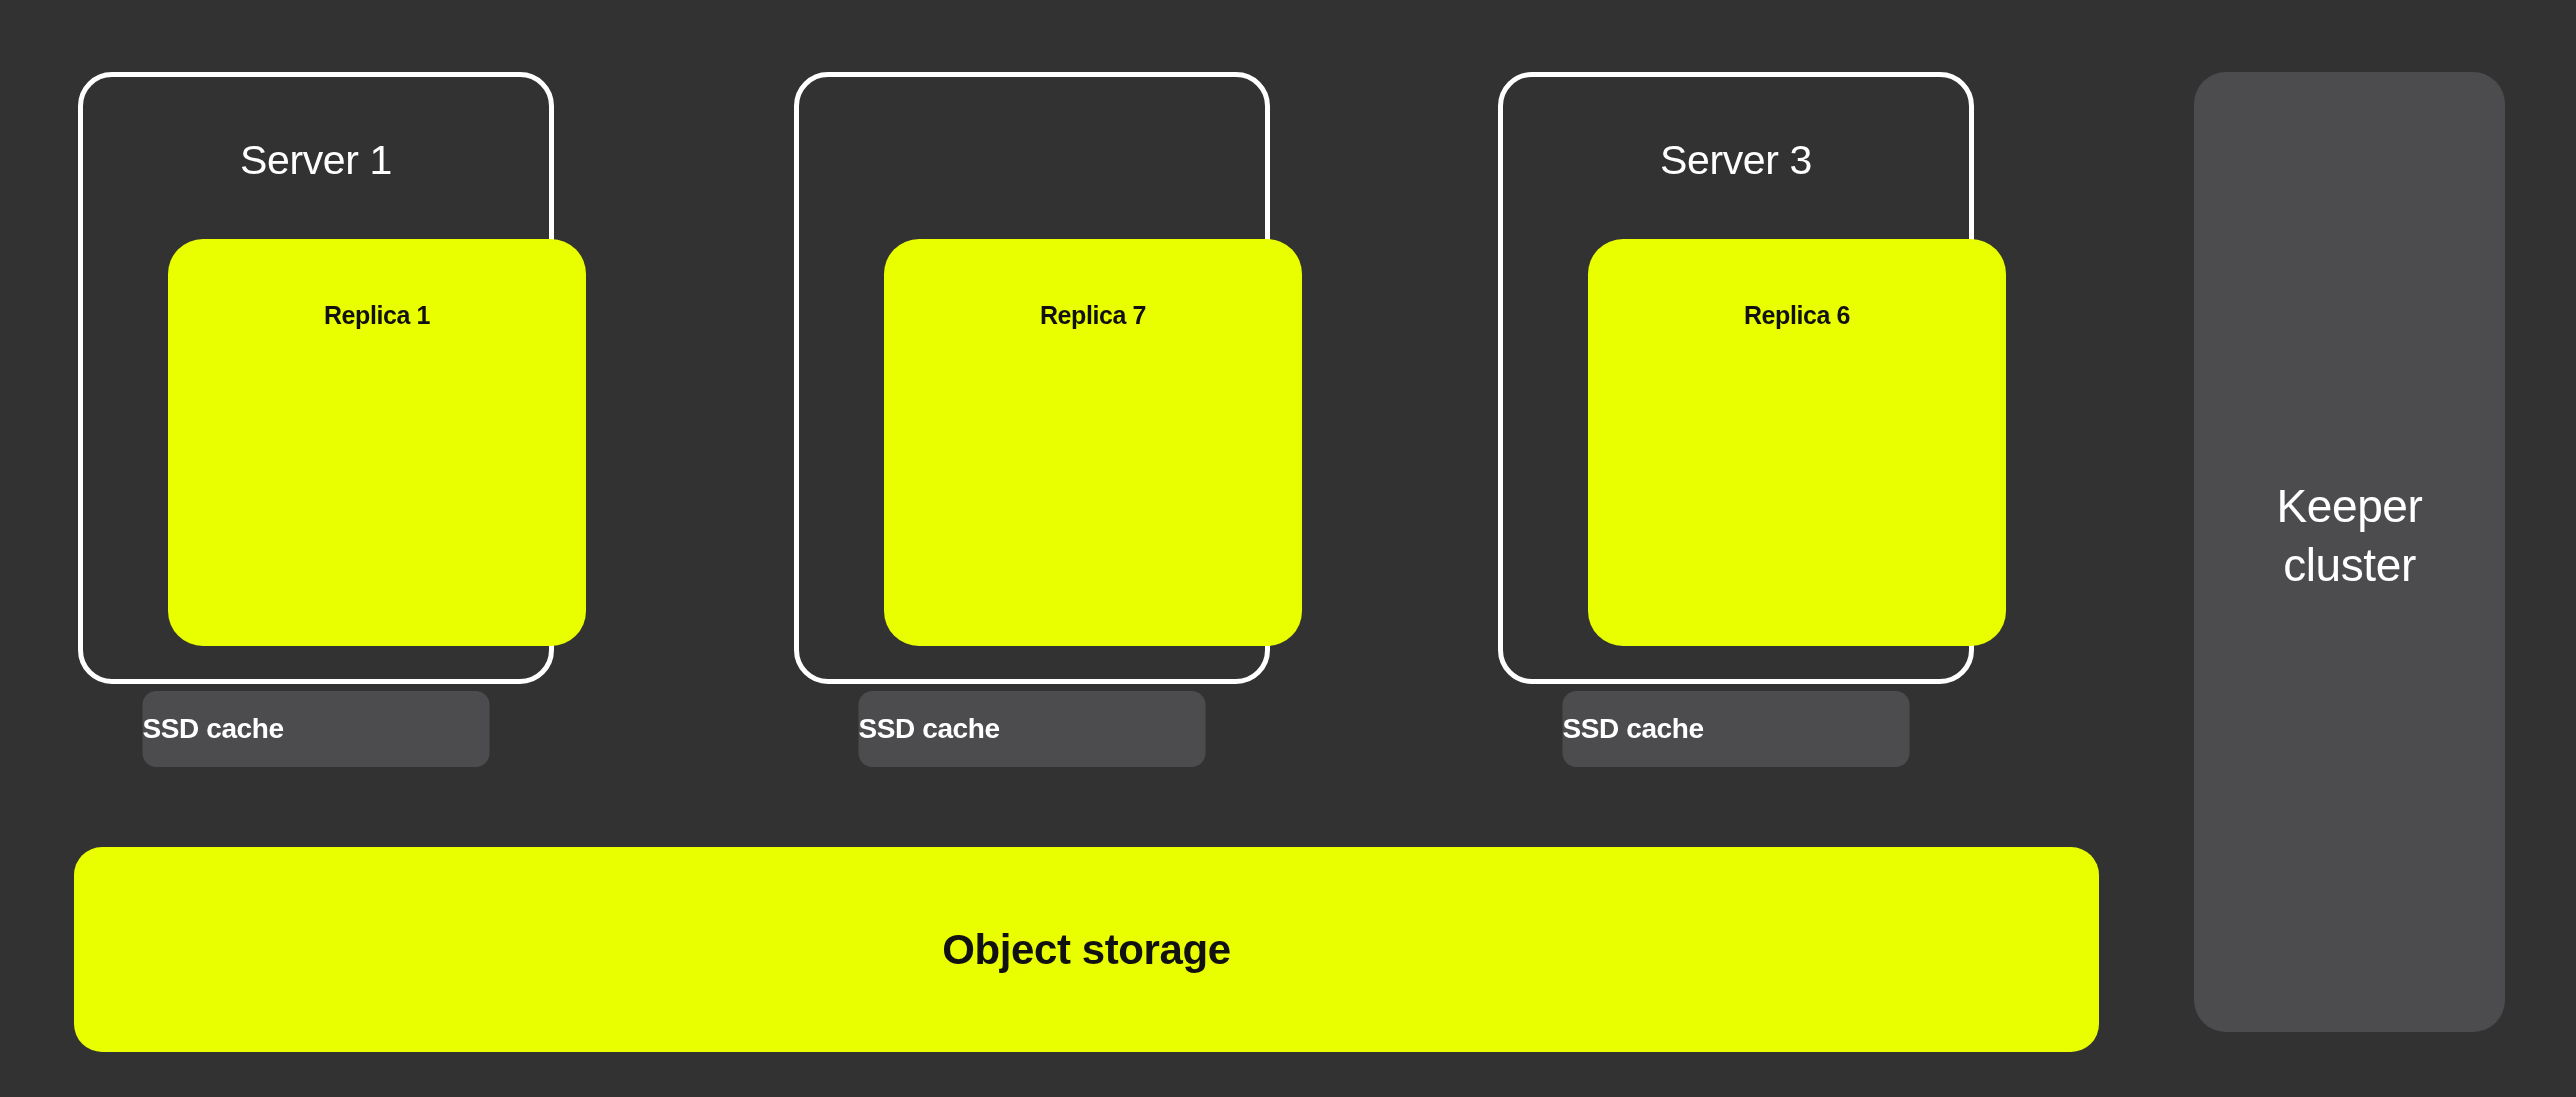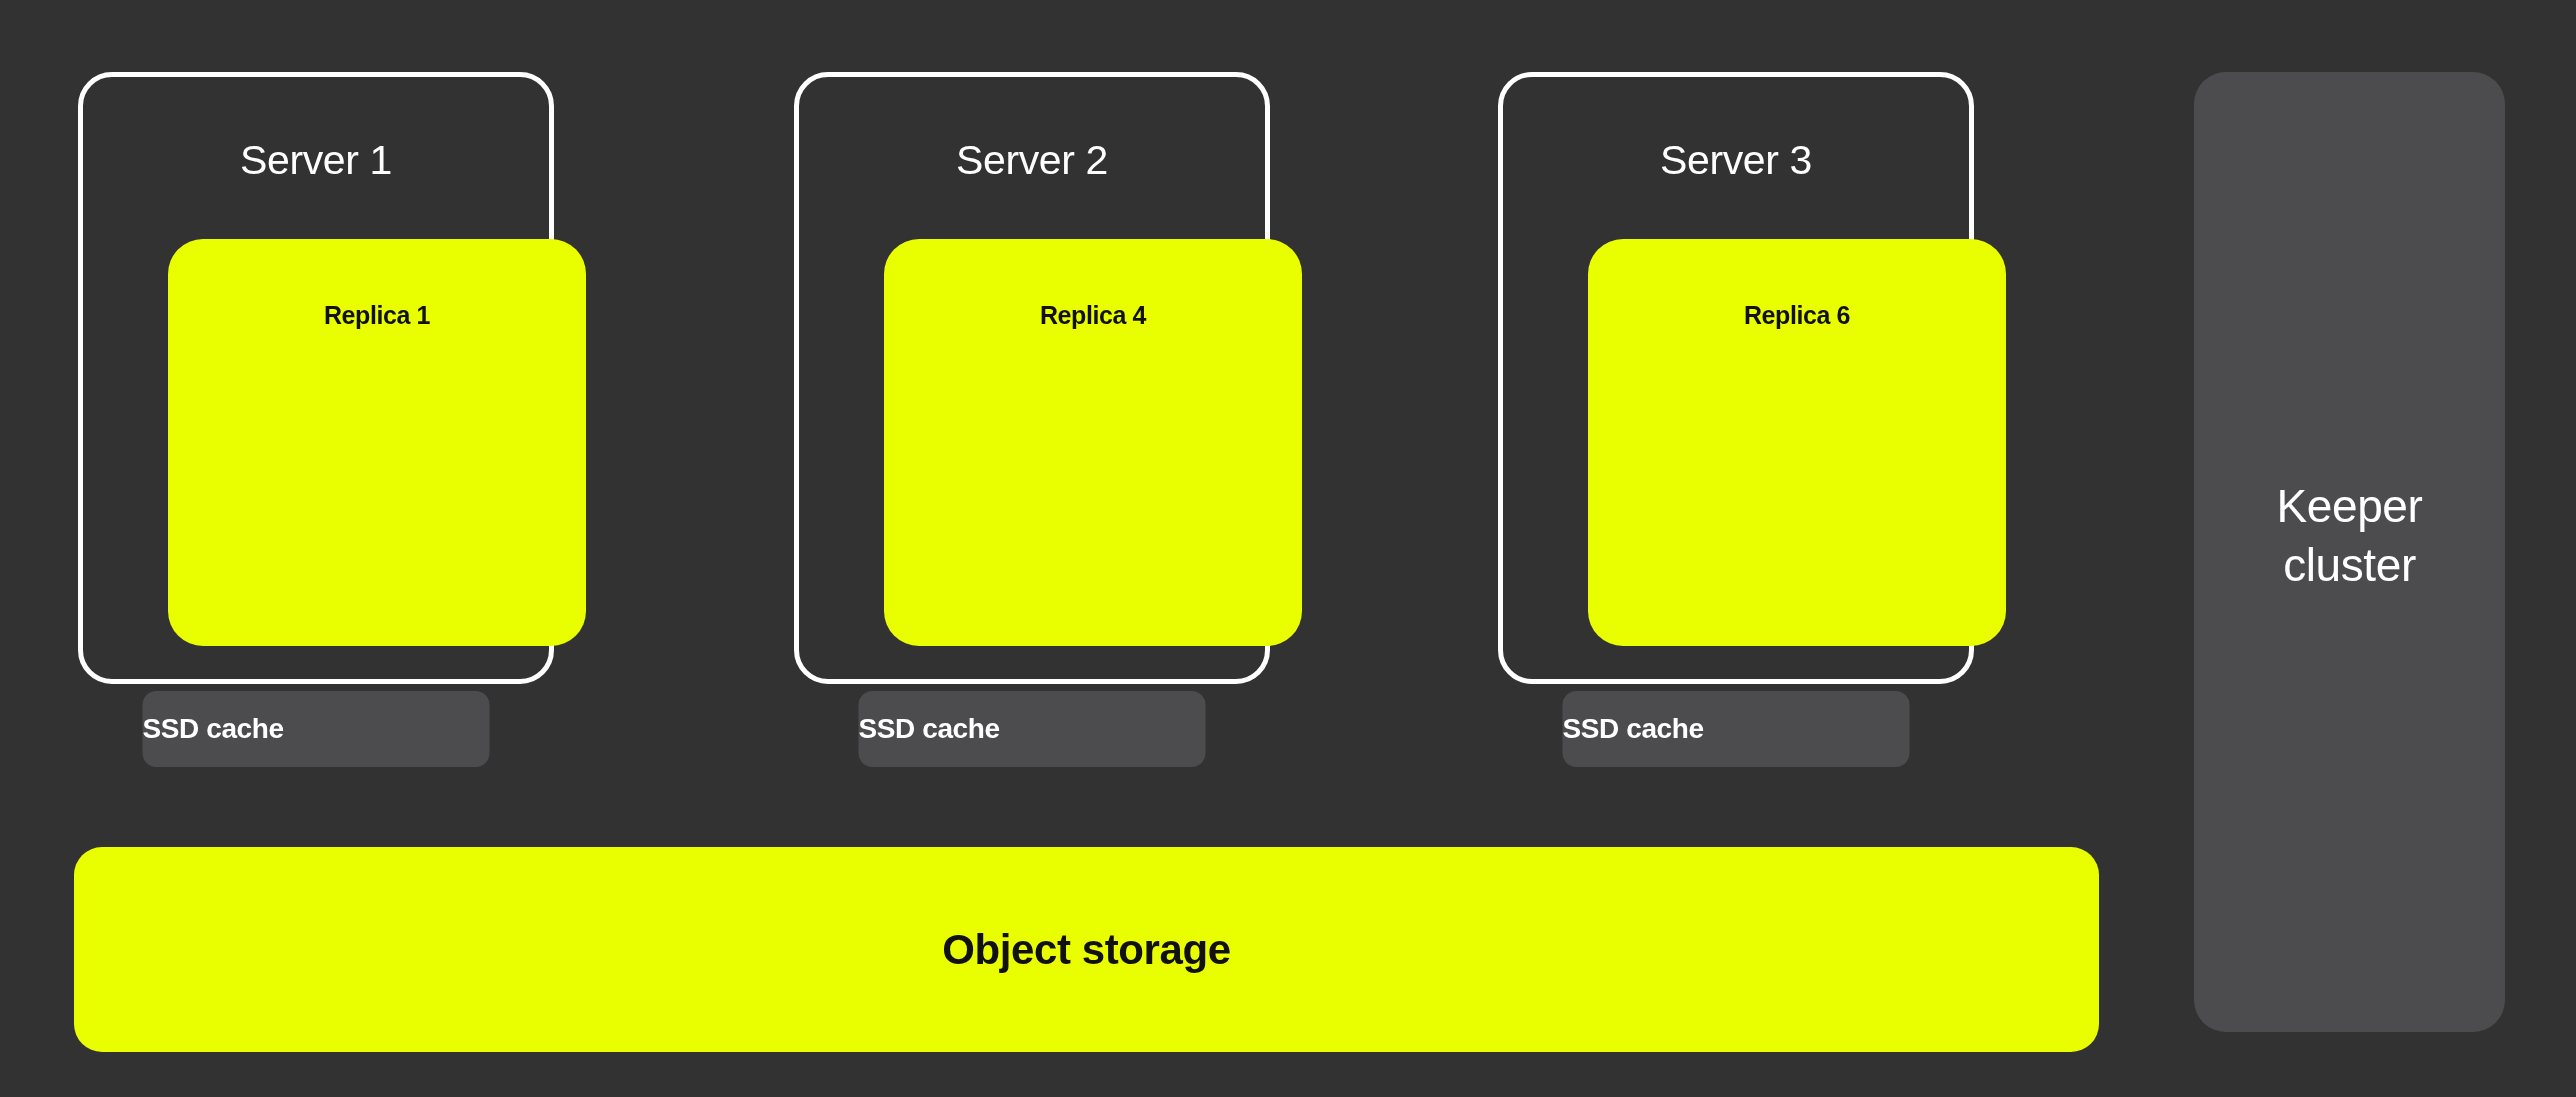--- a/index.html
+++ b/index.html
@@ -143,23 +143,22 @@
     <div class="server-title">Server 1</div>
     <div class="replica">
       <div class="replica-title">Replica 1</div>
     </div>
     <div class="ssd-badge">
       <span>SSD cache</span>
     </div>
   </div>
 
   <div class="server" style="left:794px">
-    <div class="server-title">Server 2</div>
     <div class="replica">
-      <div class="replica-title">Replica 4</div>
+      <div class="replica-title">Replica 7</div>
     </div>
     <div class="ssd-badge">
       <span>SSD cache</span>
     </div>
   </div>
 
   <div class="server" style="left:1498px">
     <div class="server-title">Server 3</div>
     <div class="replica">
       <div class="replica-title">Replica 6</div>

